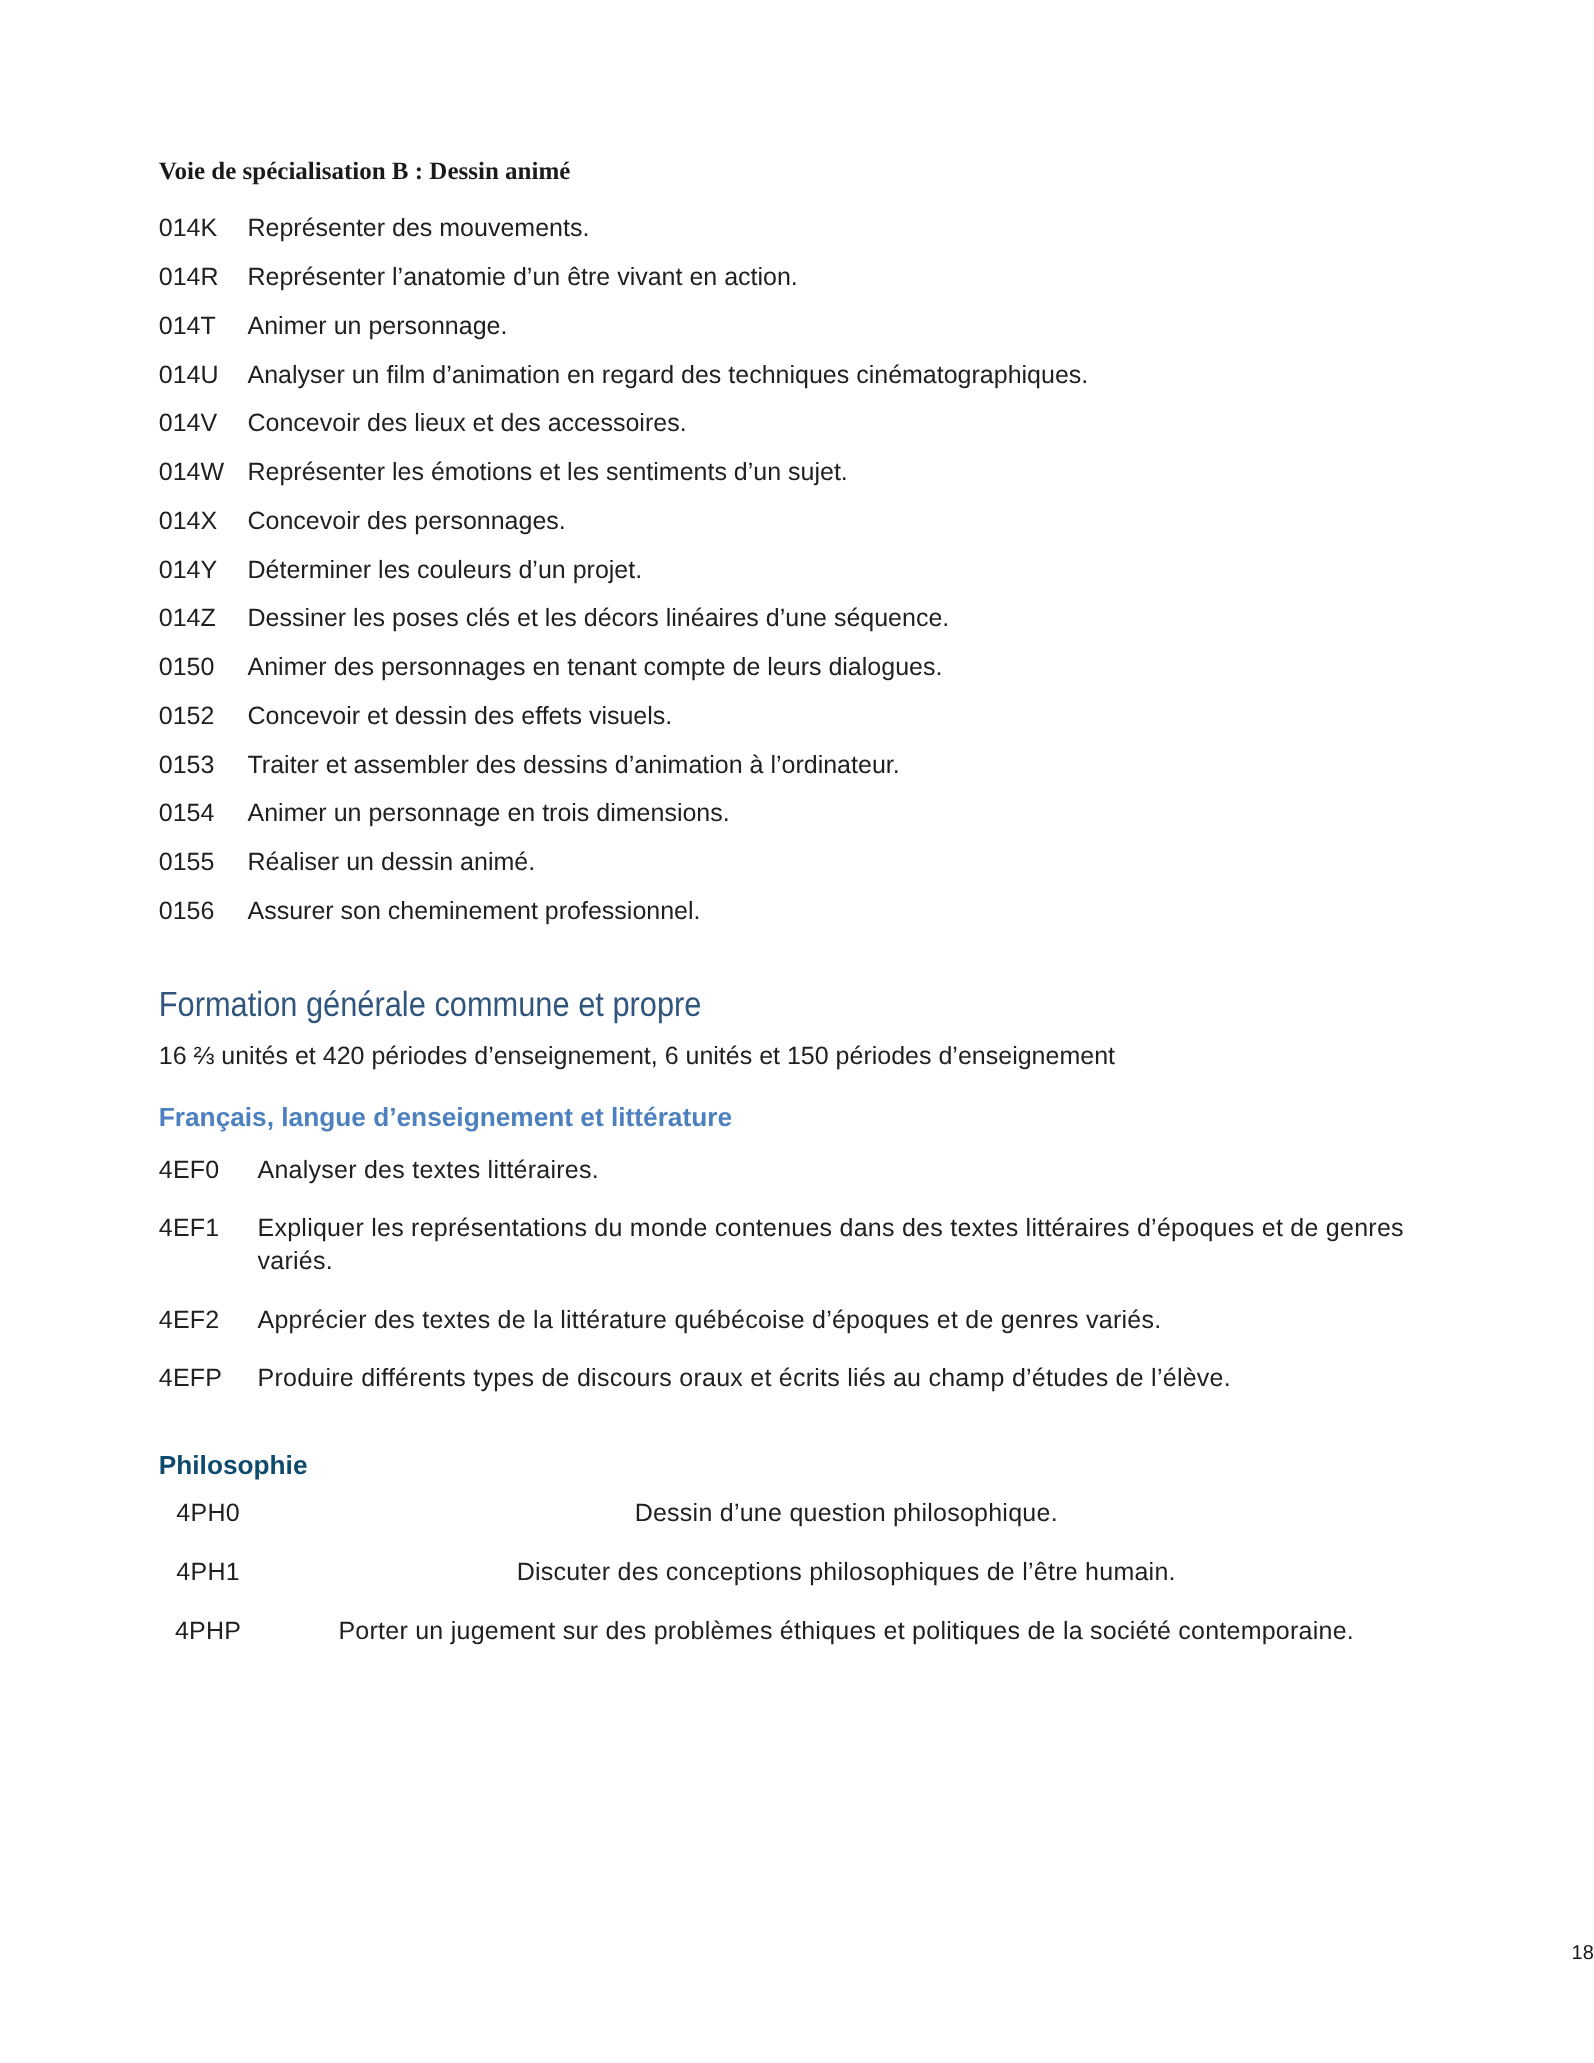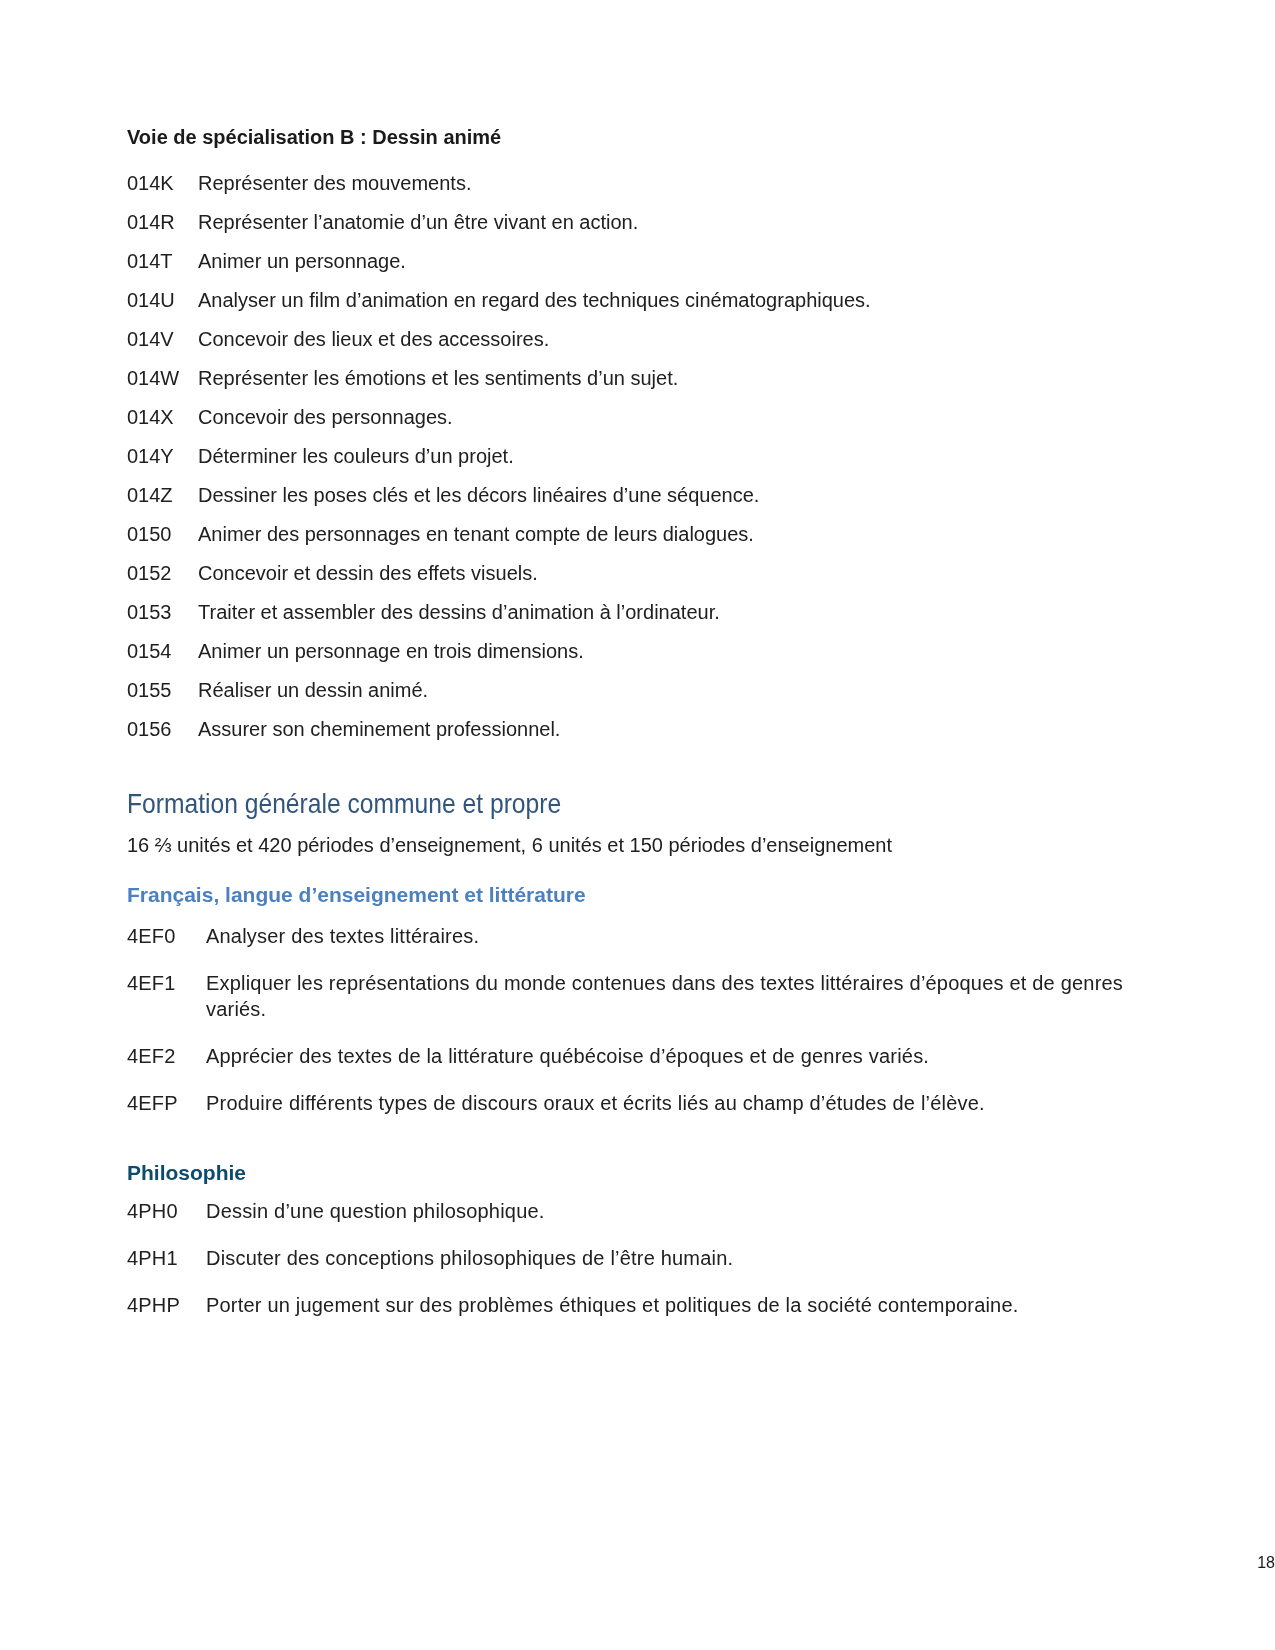--- a/index.html
+++ b/index.html
@@ -17,20 +17,21 @@
     font-family: "Liberation Sans", sans-serif;
     color: #202020;
     overflow: hidden;
   }
   .doc-title {
     font-size: 20px;
     line-height: 26px;
     font-weight: bold;
     color: #1a1a1a;
     margin: 0 0 21px 0;
+    font-family: Liberation Serif, serif;
   }
   .course-list { margin: 0; }
   .row {
     display: grid;
     grid-template-columns: 71px 1fr;
     align-items: start;
   }
   .tight .row {
     font-size: 20px;
     line-height: 25px;
@@ -51,21 +52,21 @@
     margin: 12px 0 0 0;
   }
   .sub-heading {
     font-size: 21px;
     line-height: 27px;
     font-weight: bold;
     margin: 23px 0 0 0;
   }
   .sub-heading.second { margin-top: 9px; }
   .loose { margin-top: 15px; }
-  .loose.second { margin-top: 12px; }
+  .loose.second { margin-top: 12px; text-align: center; }
   .loose .row {
     font-size: 20px;
     line-height: 26px;
     margin-bottom: 21px;
     grid-template-columns: 79px 1fr;
     letter-spacing: 0.2px;
   }
   .code { white-space: nowrap; }
   .page-number {
     position: absolute;

